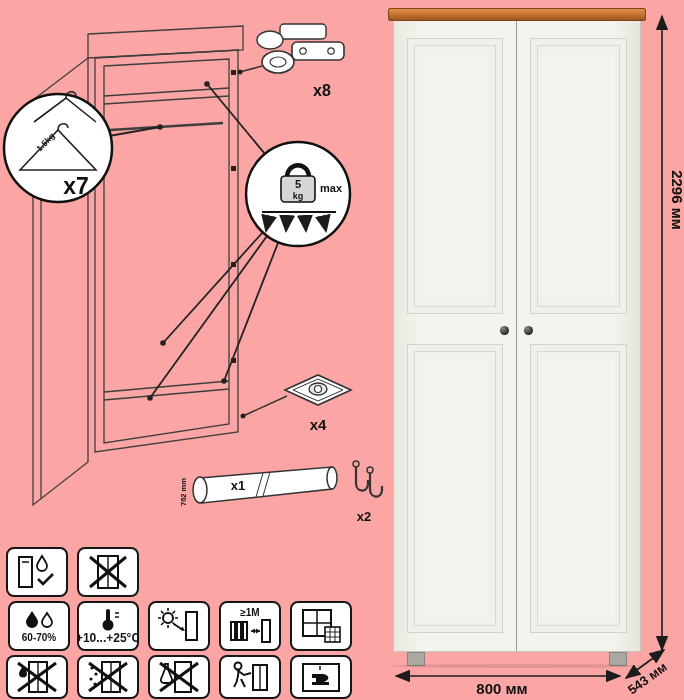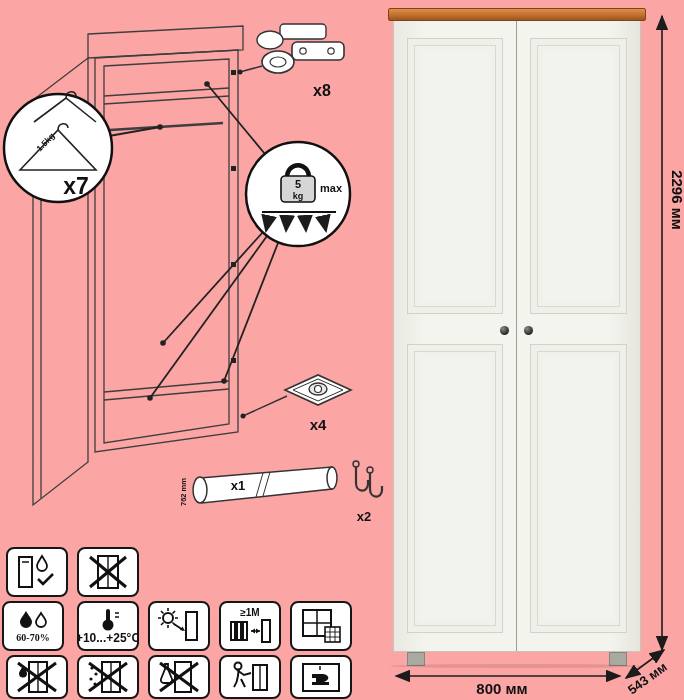--- a/index.html
+++ b/index.html
@@ -205,21 +205,21 @@
     </div>
     <div class="ci" style="left:77px; top:547px;">
       <svg width="44" height="38" viewBox="0 0 44 38">
         <rect x="12" y="3" width="20" height="32" fill="none" stroke="#111" stroke-width="2"></rect>
         <line x1="22" y1="3" x2="22" y2="35" stroke="#111" stroke-width="1.4"></line>
         <line x1="4" y1="4" x2="40" y2="34" stroke="#111" stroke-width="3"></line>
         <line x1="40" y1="4" x2="4" y2="34" stroke="#111" stroke-width="3"></line>
       </svg>
     </div>
 
-    <div class="ci" style="left:2px; top:601px;font-family:Liberation Serif, serif;">
+    <div class="ci" style="left:8px; top:601px;">
       <svg width="40" height="24" viewBox="0 0 40 24">
         <path d="M13 2 c-3 5 -6 8 -6 11 a6 6 0 0 0 12 0 c0 -3 -3 -6 -6 -11 z" fill="#111"></path>
         <path d="M28 4 c-2.5 4 -5 6.5 -5 9 a5 5 0 0 0 10 0 c0 -2.5 -2.5 -5 -5 -9 z" fill="none" stroke="#111" stroke-width="1.8"></path>
       </svg>
       <span class="ci-t">60-70%</span>
     </div>
     <div class="ci" style="left:77px; top:601px;">
       <svg width="40" height="24" viewBox="0 0 40 24">
         <line x1="20" y1="3" x2="20" y2="14" stroke="#111" stroke-width="4" stroke-linecap="round"></line>
         <circle cx="20" cy="17" r="5.5" fill="#111"></circle>

